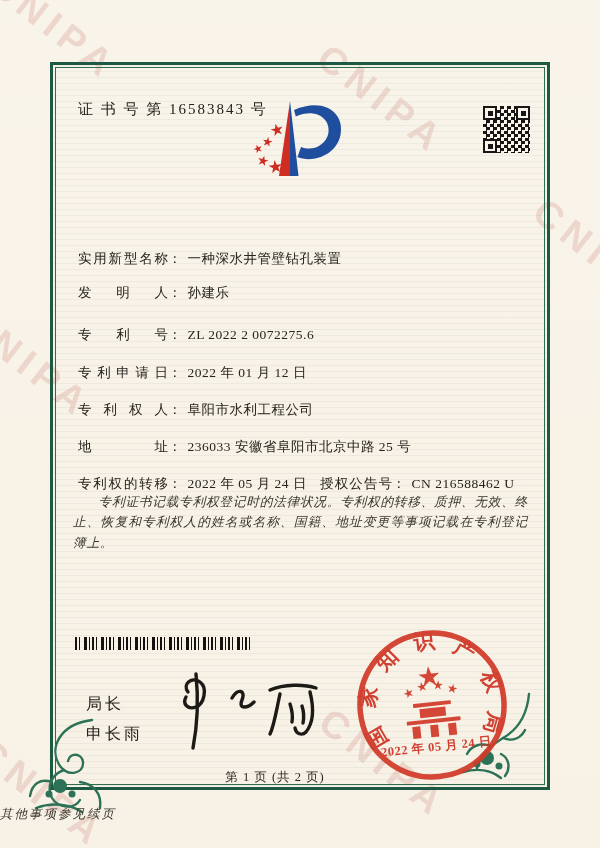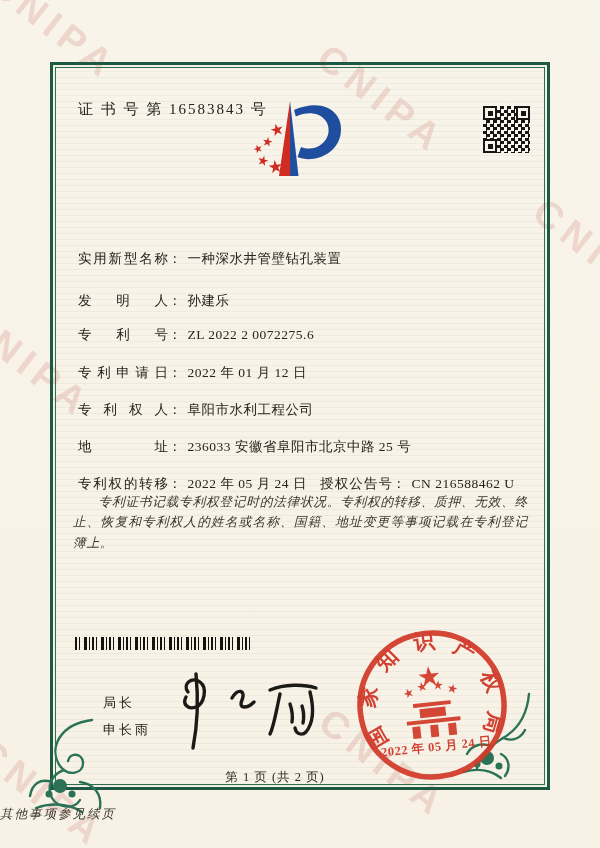--- a/index.html
+++ b/index.html
@@ -71,21 +71,21 @@
   .body-text p{ text-indent:2em; }
   
   .barcode{
     position:absolute; left:75px; top:637px; width:176px; height:13px; z-index:2;
     background:repeating-linear-gradient(90deg,
       #14120f 0 2px, rgba(0,0,0,0) 2px 4px,
       #14120f 4px 5px, rgba(0,0,0,0) 5px 9px,
       #14120f 9px 12px, rgba(0,0,0,0) 12px 14px,
       #14120f 14px 15px, rgba(0,0,0,0) 15px 17px);
   }
-  .director{ position:absolute; left:86px; top:694px; z-index:2; font-size:13px; color:#23221c; letter-spacing:3px;margin-left:17px; }
+  .director{ position:absolute; left:86px; top:694px; z-index:2; font-size:16px; color:#23221c; letter-spacing:3px; }
   .director div{ margin-bottom:9px; }
   .signature{ position:absolute; left:158px; top:660px; z-index:3; }
   .seal{ position:absolute; left:347px; top:620px; z-index:4; opacity:0.93; transform:rotate(-6deg); }
   .ornament{ position:absolute; z-index:2; }
   .orn-bl{ left:22px; top:712px; }
   .orn-br{ left:447px; top:688px; }
   .page-indicator{
     position:absolute; left:0; top:769px; width:550px; z-index:2;
     text-align:center; font-size:12.5px; color:#2a2922; letter-spacing:1px;
   }
@@ -131,21 +131,21 @@
     <use href="#st" transform="translate(17.5,46) scale(5) rotate(10)" fill="#cf2c22"></use>
     <use href="#st" transform="translate(8,53) scale(4.5) rotate(-20)" fill="#cf2c22"></use>
     <use href="#st" transform="translate(13,65) scale(5.5) rotate(14)" fill="#cf2c22"></use>
     <use href="#st" transform="translate(25.5,71) scale(7) rotate(-8)" fill="#cf2c22"></use>
   </svg>
 
 
   <div class="field-row" style="top:250px;">
     <span class="flabel">实用新型名称</span><span class="fcolon">：</span><span class="fvalue">一种深水井管壁钻孔装置</span>
   </div>
-  <div class="field-row" style="top:292px;">
+  <div class="field-row" style="top:284px;">
     <span class="flabel">发明人</span><span class="fcolon">：</span><span class="fvalue">孙建乐</span>
   </div>
   <div class="field-row" style="top:326px;">
     <span class="flabel">专利号</span><span class="fcolon">：</span><span class="fvalue">ZL 2022 2 0072275.6</span>
   </div>
   <div class="field-row" style="top:364px;">
     <span class="flabel">专利申请日</span><span class="fcolon">：</span><span class="fvalue">2022 年 01 月 12 日</span>
   </div>
   <div class="field-row" style="top:401px;">
     <span class="flabel">专利权人</span><span class="fcolon">：</span><span class="fvalue">阜阳市水利工程公司</span>

